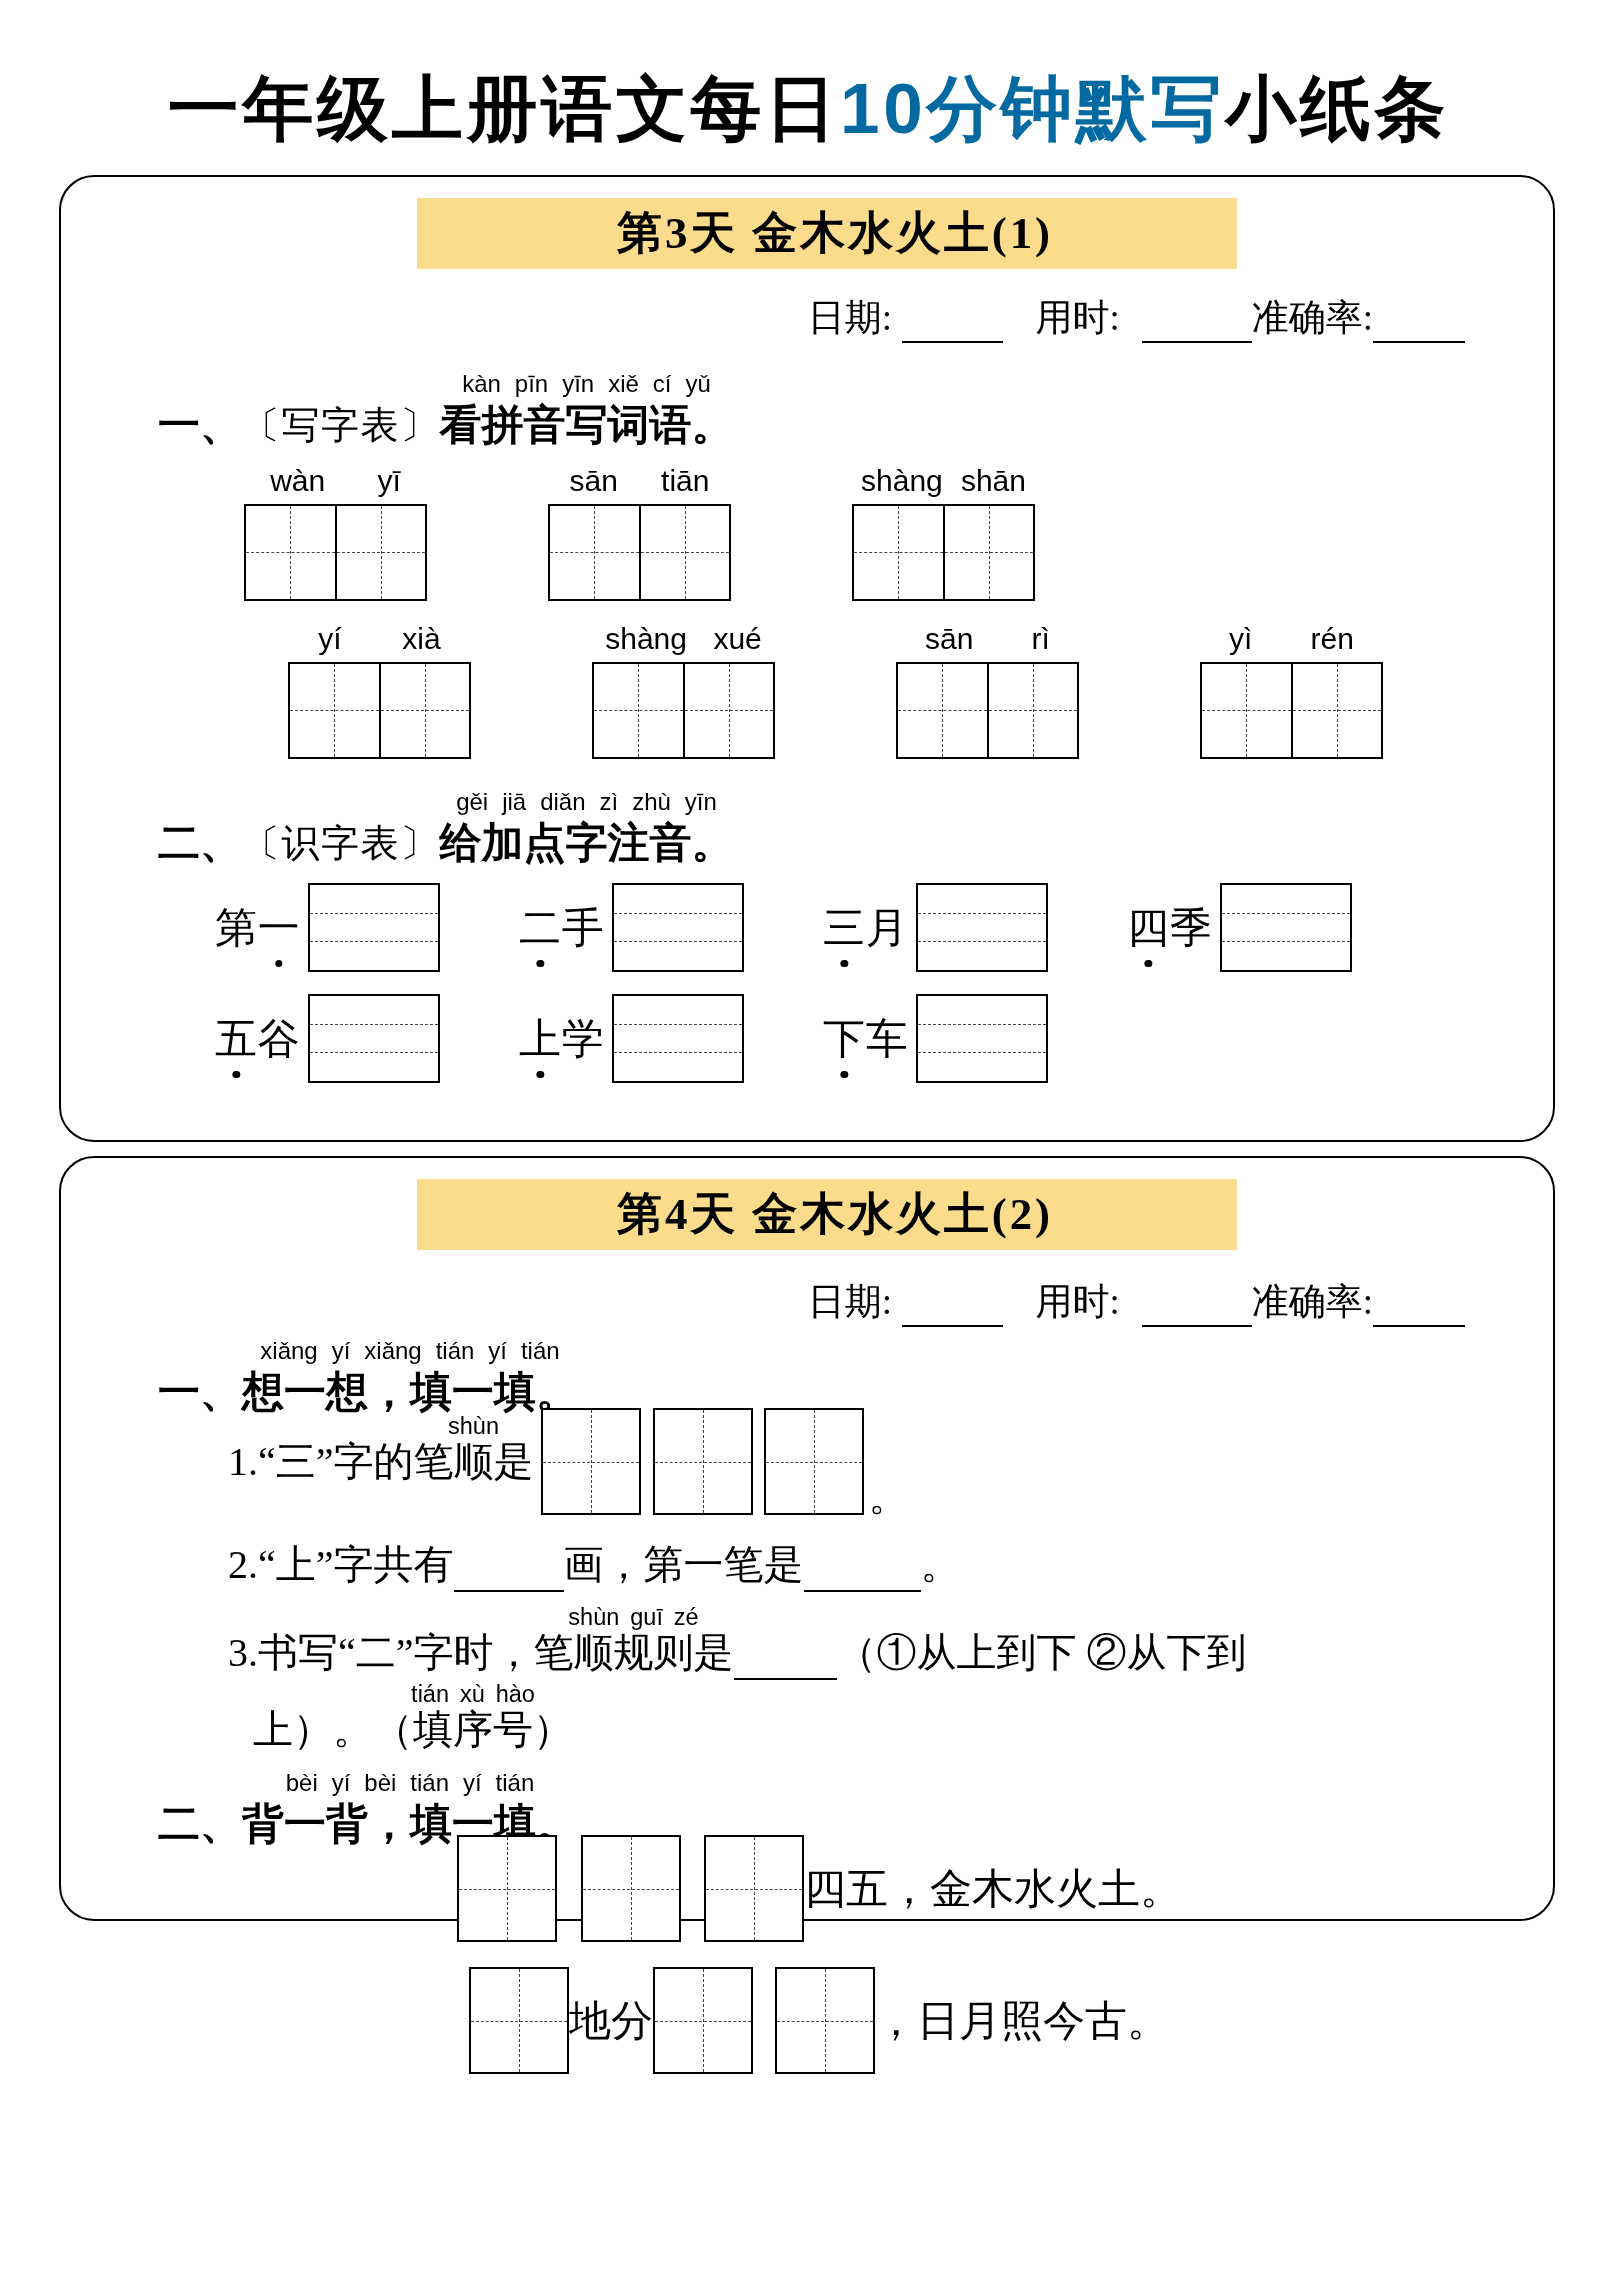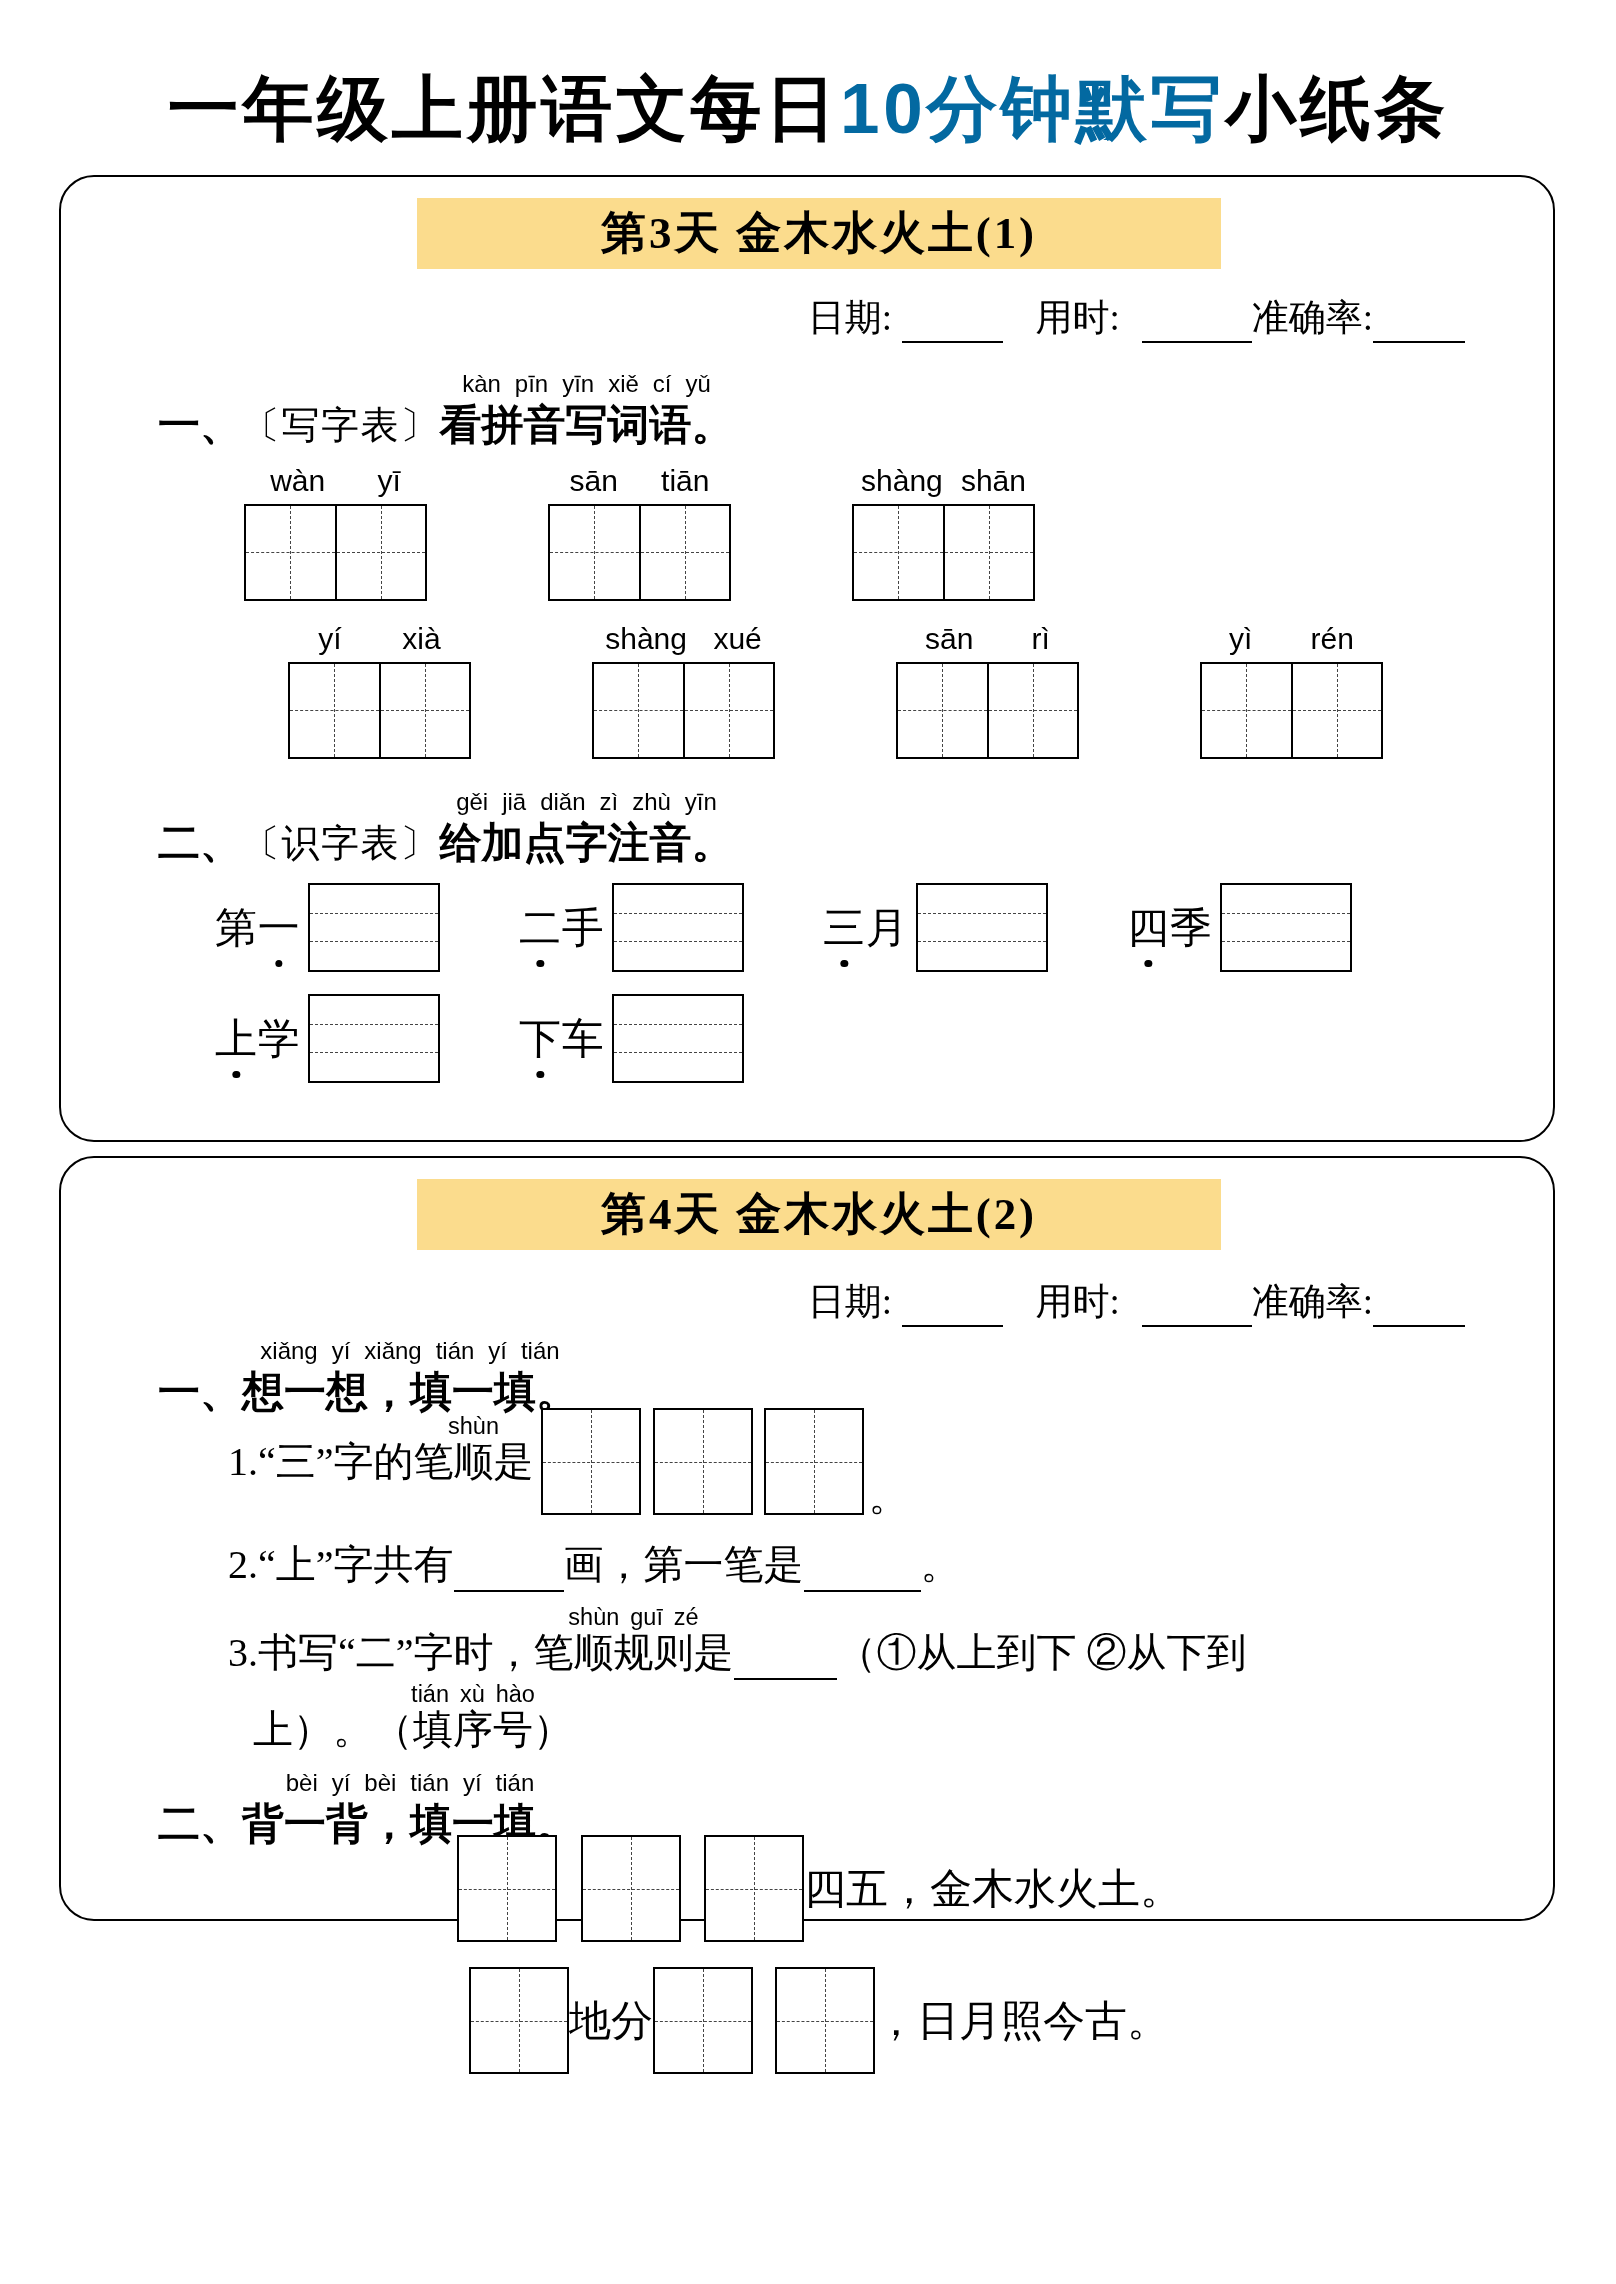--- a/index.html
+++ b/index.html
@@ -19,20 +19,21 @@
     position:absolute;left:59px;width:1496px;background:#fff;
     border:2.9px solid #000;border-radius:35px;box-sizing:border-box;
   }
   #panel1{top:175px;height:967px;}
   #panel2{top:1156px;height:765px;}
   .banner{
     position:absolute;left:356px;top:20.5px;width:804px;height:71px;
     background:#fbdc8d;display:flex;align-items:center;justify-content:center;
     font-family:"Liberation Serif", serif;font-weight:bold;font-size:45px;letter-spacing:2.9px;
     white-space:nowrap;
+    padding-left:16px;
   }
   .meta{
     position:absolute;right:88px;display:flex;align-items:flex-end;
     font-size:37px;white-space:nowrap;
   }
   #panel1 .meta{top:116px;}
   #panel2 .meta{top:119px;}
   .mblank{display:inline-block;border-bottom:2.9px solid #000;height:40px;}
   .mb1{width:101px;margin:0 32px 0 10.3px;}
   .mb2{width:110px;margin:0 0 0 22px;}
@@ -230,20 +231,24 @@
       <span class="pbox"></span>
     </div>
     <div class="witem">
       <span class="wtext"><span></span><span class="dotc">四</span><span>季</span></span>
       <span class="pbox"></span>
     </div>
   </div>
 
   <div class="word-row" style="top:817px;">
     <div class="witem">
+      <span class="wtext"><span></span><span class="dotc">五</span><span>谷</span></span>
+      <span class="pbox"></span>
+    </div>
+    <div class="witem">
       <span class="wtext"><span></span><span class="dotc">上</span><span>学</span></span>
       <span class="pbox"></span>
     </div>
     <div class="witem">
       <span class="wtext"><span></span><span class="dotc">下</span><span>车</span></span>
       <span class="pbox"></span>
     </div>
   </div>
 </div>
 

